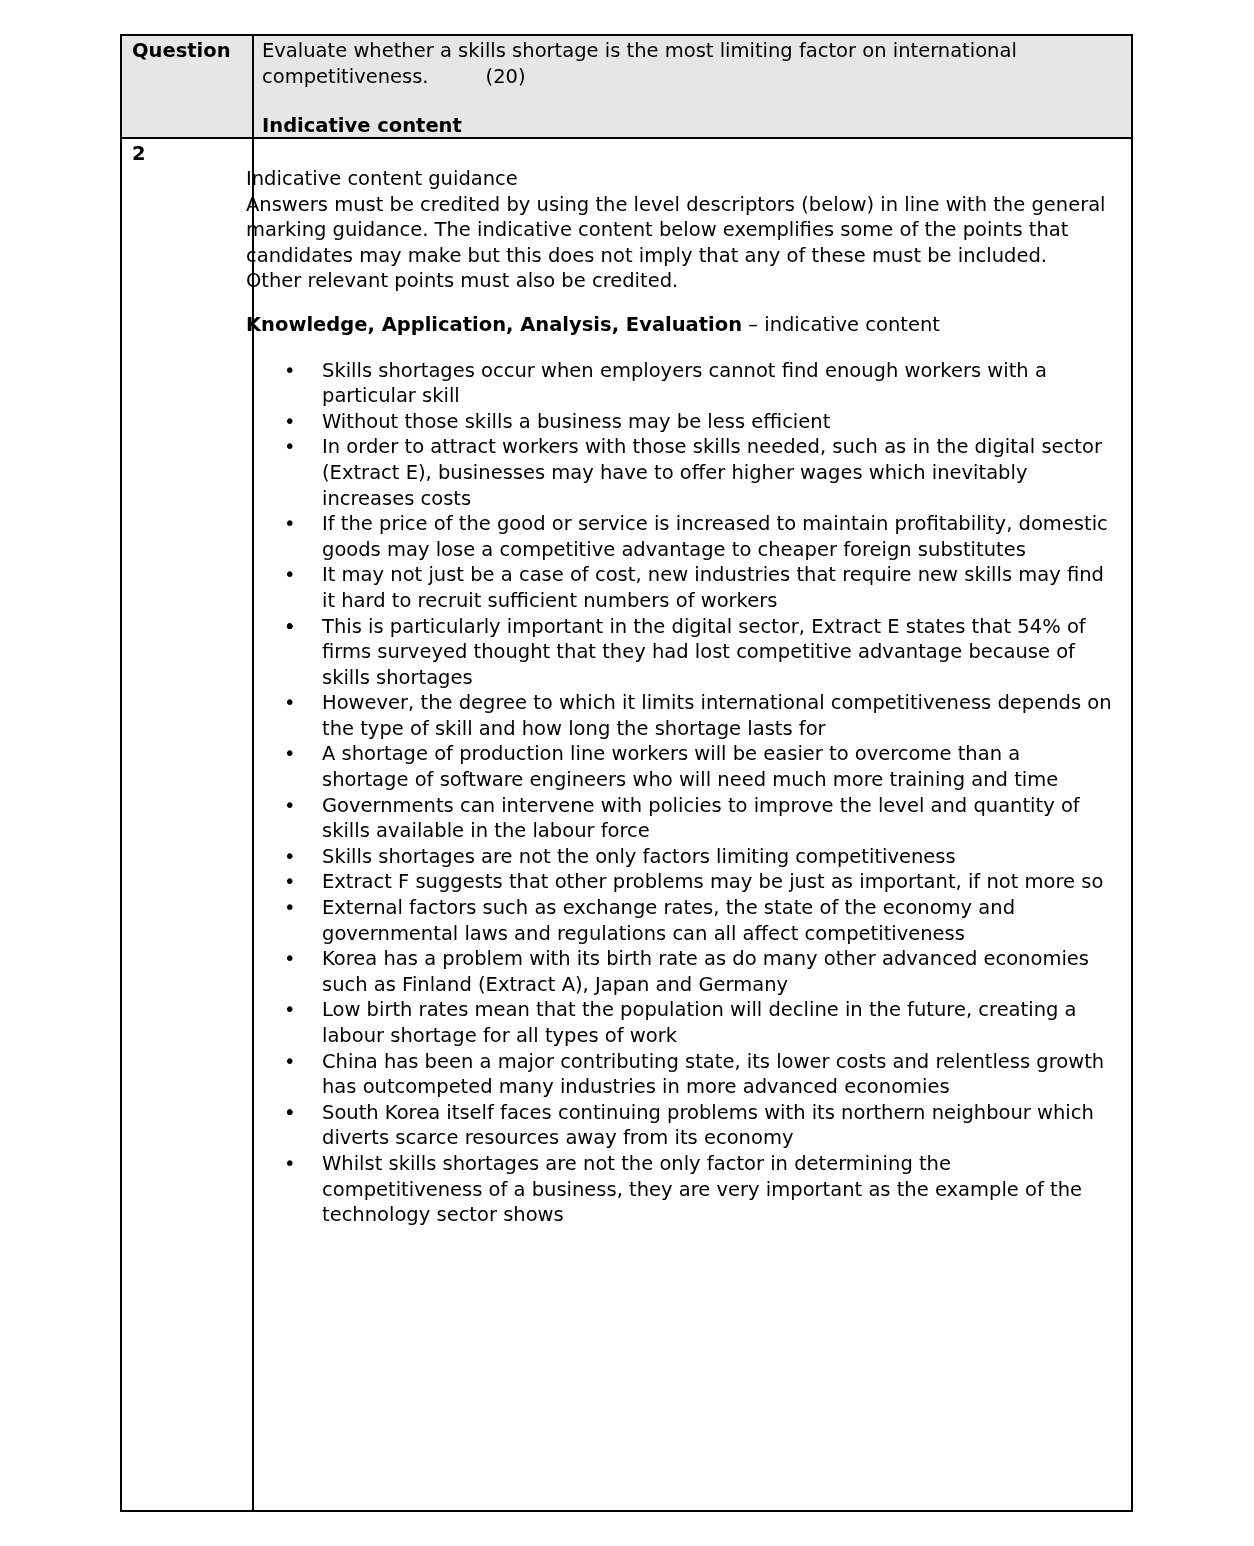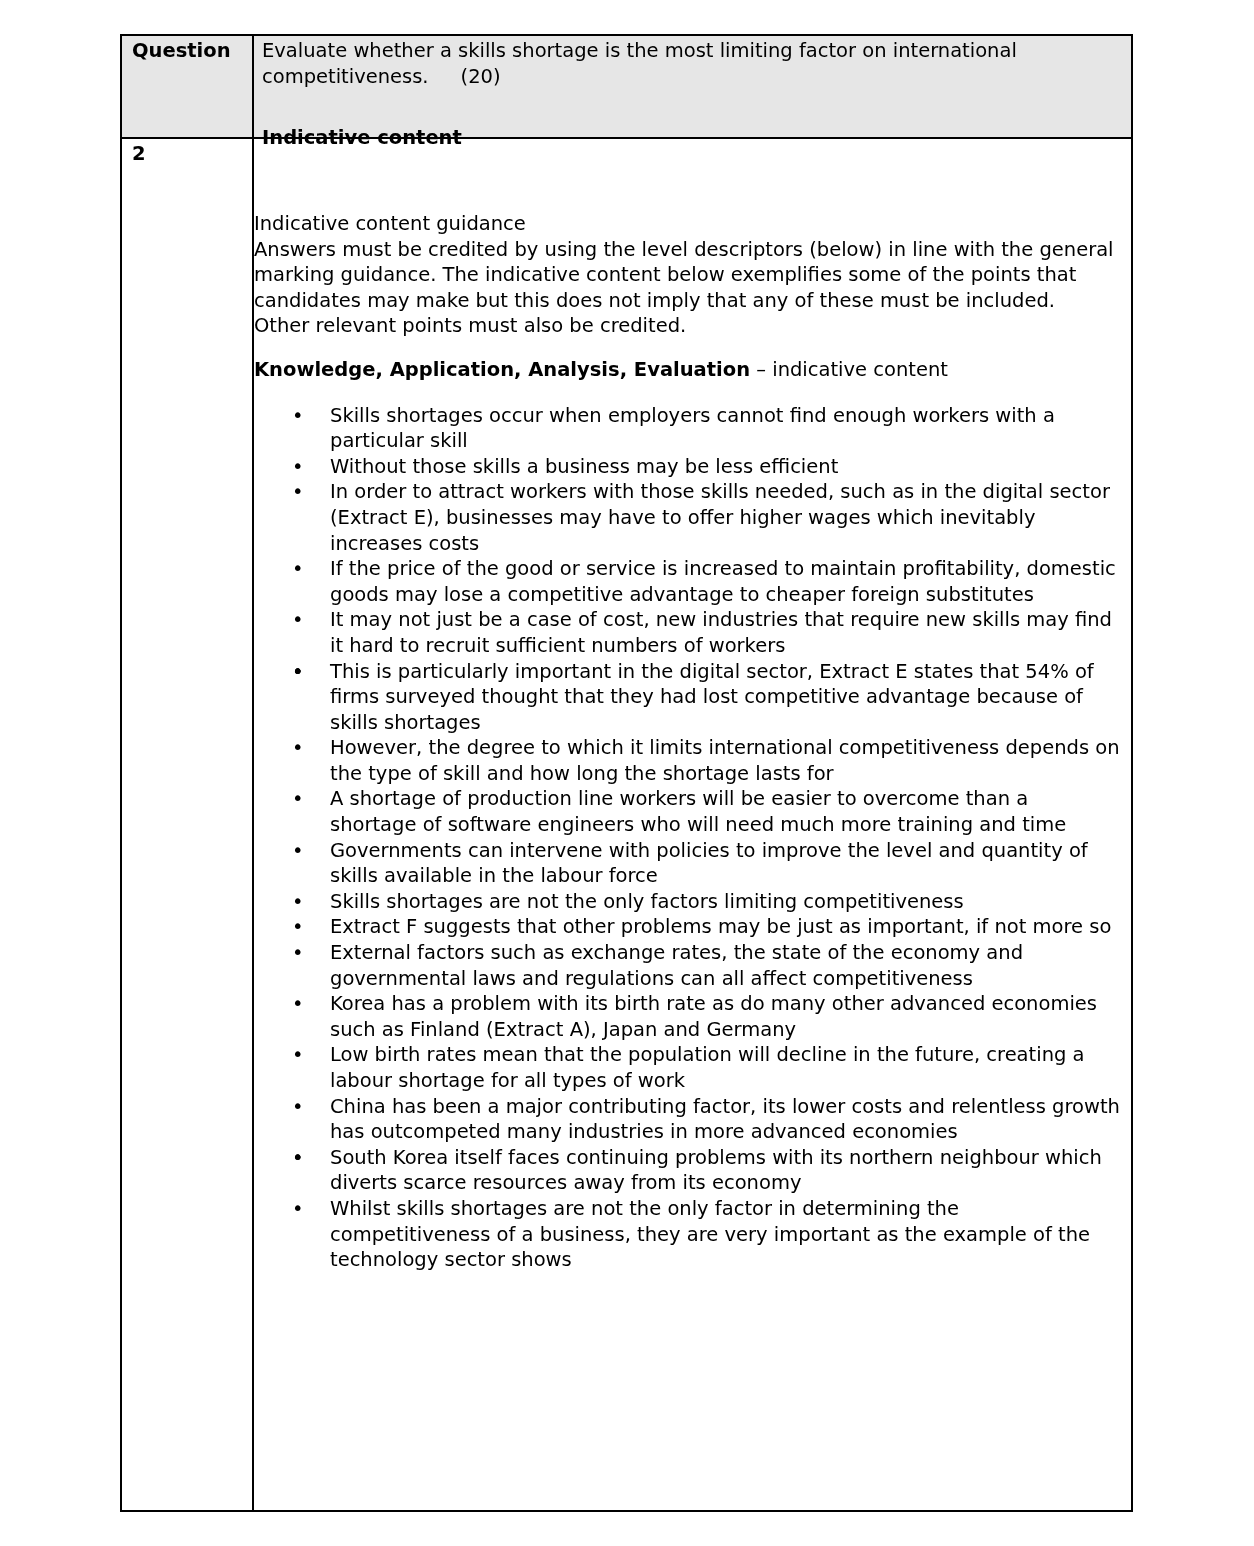--- a/index.html
+++ b/index.html
@@ -50,41 +50,39 @@
       font-weight: bold;
     }
     .q-text {
       position: absolute;
       left: 140px;
       top: 2px;
       width: 860px;
       white-space: pre-wrap;
     }
     .q-text .marks {
-      margin-left: 32px;
+      margin-left: 57px;
     }
     .ind-heading {
       position: absolute;
       left: 140px;
       top: 77px;
       font-weight: bold;
-      margin-top: 12px;
     }
     .q-number {
       position: absolute;
       left: 10px;
       top: 105px;
       font-weight: bold;
     }
     .body-cell {
       position: absolute;
-      left: 132px;
+      left: 124px;
       top: 130px;
       width: 862px;
-      margin-top: 45px;
     }
     .guidance-title {
       margin: 0;
     }
     .guidance-text {
       margin: 0;
     }
     .kaae {
       margin: 18px 0 0 0;
     }
@@ -131,19 +129,19 @@
         <li><span class="bullet">•</span></li>
         <li><span class="bullet">•</span><span>This is particularly important in the digital sector, Extract E states that 54% of firms surveyed thought that they had lost competitive advantage because of skills shortages</span></li>
         <li><span class="bullet">•</span><span>However, the degree to which it limits international competitiveness depends on the type of skill and how long the shortage lasts for</span></li>
         <li><span class="bullet">•</span><span>A shortage of production line workers will be easier to overcome than a shortage of software engineers who will need much more training and time</span></li>
         <li><span class="bullet">•</span><span>Governments can intervene with policies to improve the level and quantity of skills available in the labour force</span></li>
         <li><span class="bullet">•</span><span>Skills shortages are not the only factors limiting competitiveness</span></li>
         <li><span class="bullet">•</span><span>Extract F suggests that other problems may be just as important, if not more so</span></li>
         <li><span class="bullet">•</span><span>External factors such as exchange rates, the state of the economy and governmental laws and regulations can all affect competitiveness</span></li>
         <li><span class="bullet">•</span><span>Korea has a problem with its birth rate as do many other advanced economies such as Finland (Extract A), Japan and Germany</span></li>
         <li><span class="bullet">•</span><span>Low birth rates mean that the population will decline in the future, creating a labour shortage for all types of work</span></li>
-        <li><span class="bullet">•</span><span>China has been a major contributing factor, its lower costs and relentless growth has outcompeted many industries in more advanced economies</span></li>
+        <li><span class="bullet">•</span><span>China has been a major contributing state, its lower costs and relentless growth has outcompeted many industries in more advanced economies</span></li>
         <li><span class="bullet">•</span></li>
         <li><span class="bullet">•</span><span>South Korea itself faces continuing problems with its northern neighbour which diverts scarce resources away from its economy</span></li>
         <li><span class="bullet">•</span><span>Whilst skills shortages are not the only factor in determining the competitiveness of a business, they are very important as the example of the technology sector shows</span></li>
       </ul>
   </div>
 </div>
 
 </body></html>

